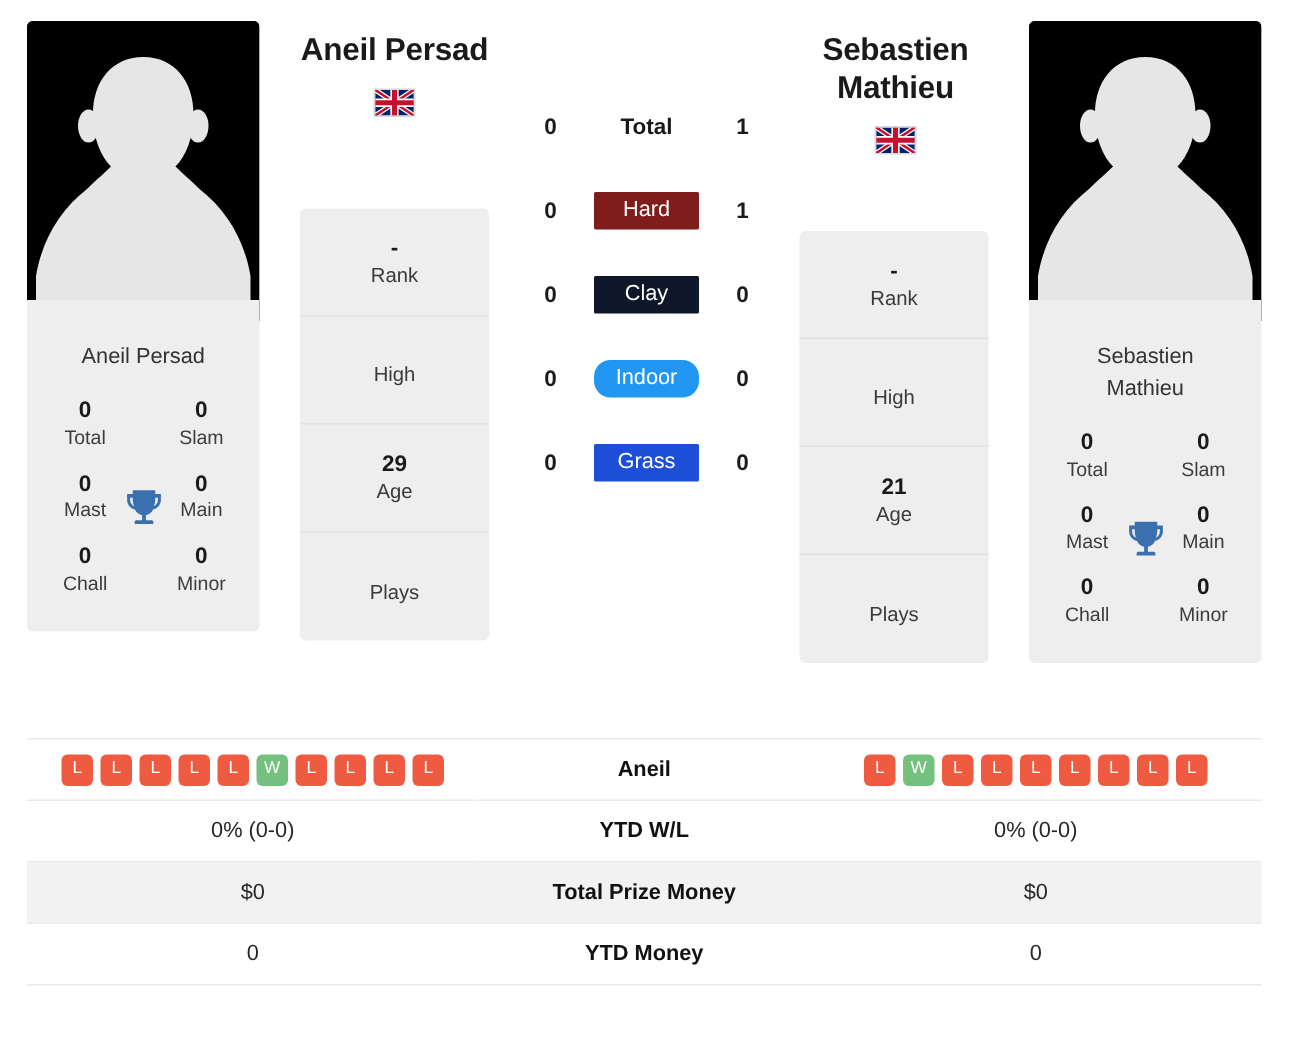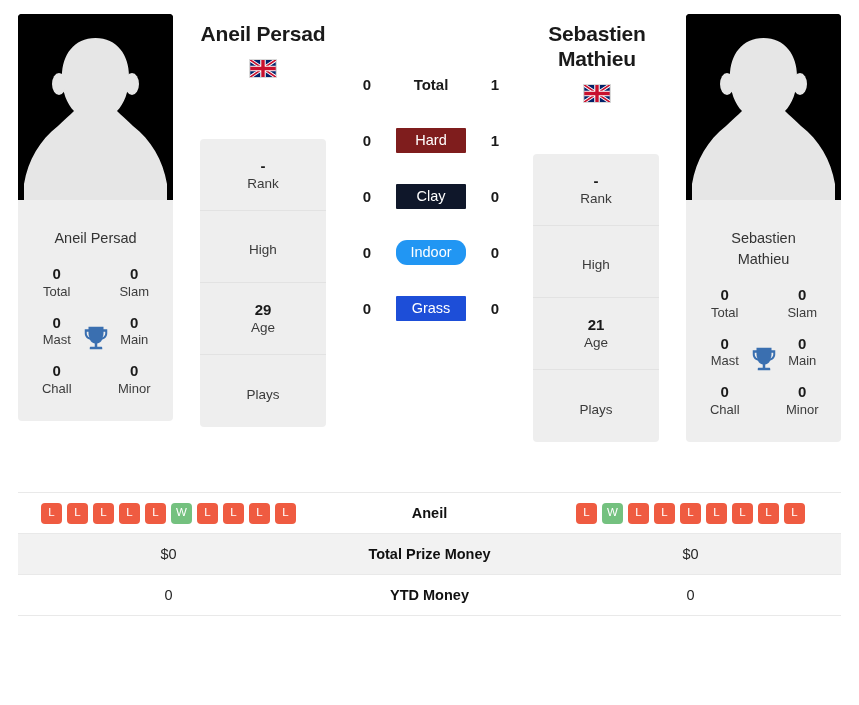--- a/index.html
+++ b/index.html
@@ -448,20 +448,25 @@
             <span class="form-badge w">W</span>
             <span class="form-badge l">L</span>
             <span class="form-badge l">L</span>
             <span class="form-badge l">L</span>
             <span class="form-badge l">L</span>
             <span class="form-badge l">L</span>
             <span class="form-badge l">L</span>
             <span class="form-badge l">L</span>
           </div>
       </td>
+    </tr>
+    <tr>
+      <td class="col-side">0% (0-0)</td>
+      <td class="col-mid">YTD W/L</td>
+      <td class="col-side">0% (0-0)</td>
     </tr>
     <tr class="stripe">
       <td class="col-side">$0</td>
       <td class="col-mid">Total Prize Money</td>
       <td class="col-side">$0</td>
     </tr>
     <tr>
       <td class="col-side">0</td>
       <td class="col-mid">YTD Money</td>
       <td class="col-side">0</td>

